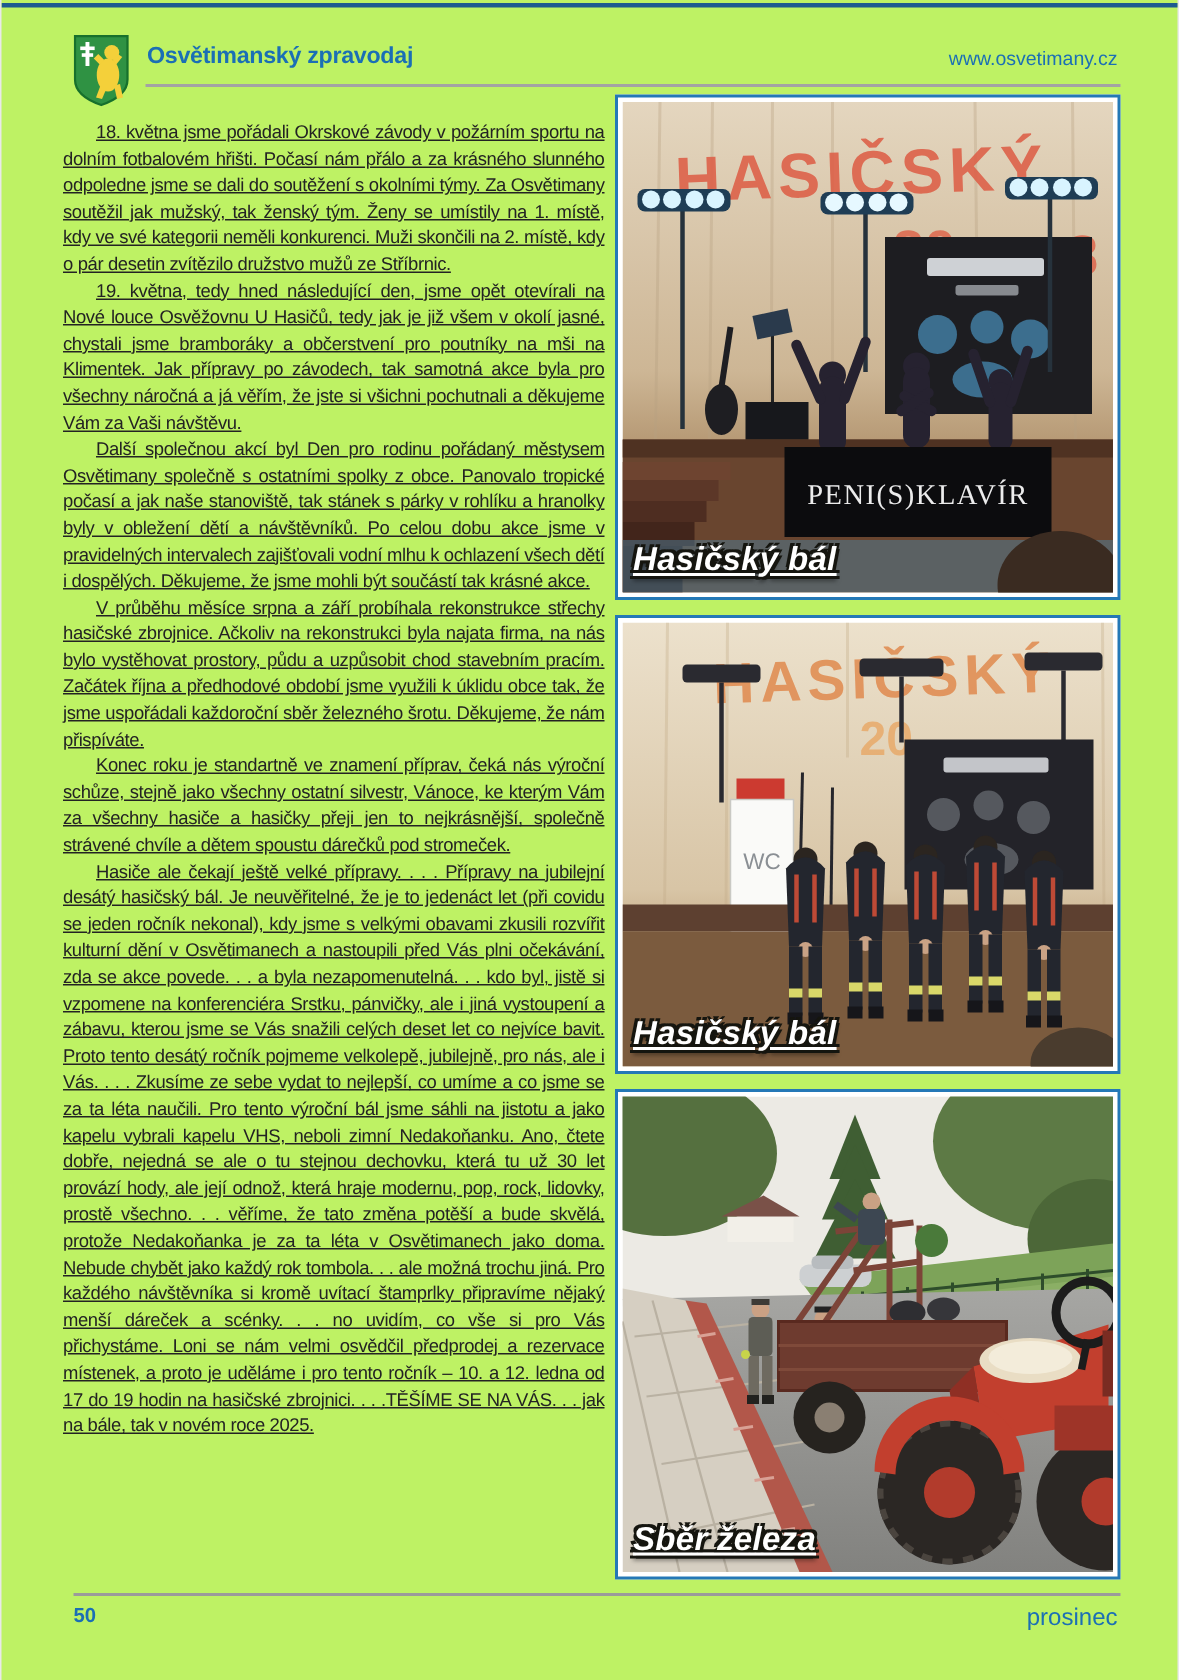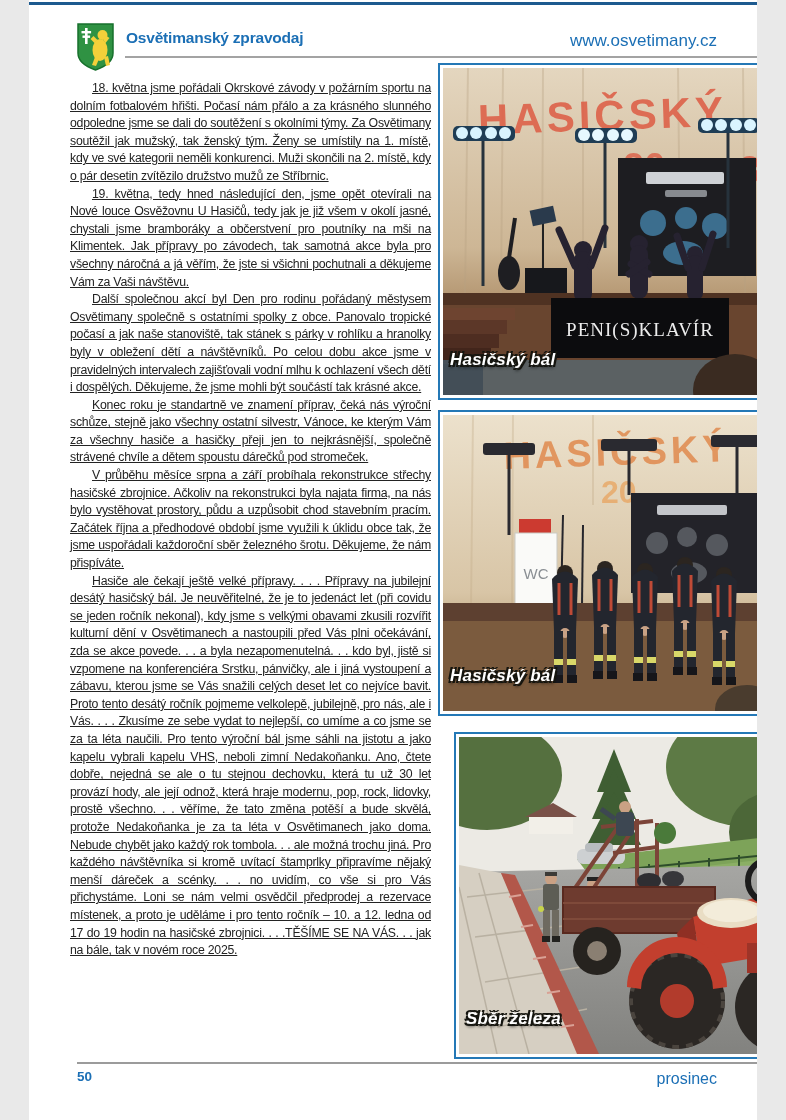--- a/index.html
+++ b/index.html
@@ -1,52 +1,53 @@
 <!DOCTYPE html>
 <html><head>
 <meta charset="utf-8">
 <style>
   html,body{margin:0;padding:0;background:#e9e9e9;}
   .page{
-    position:relative;width:728px;height:1120px;background:#ffffff;margin:0 auto;
+    position:relative;width:784px;height:1120px;background:#bef264;margin:0 auto;
     font-family:"Liberation Sans",sans-serif;overflow:hidden;
   }
   .topline{position:absolute;top:2px;left:0;width:786px;height:3px;background:#1d5a8f;}
   .logo{position:absolute;left:48px;top:23px;width:37px;height:48px;}
   .header-title{
     position:absolute;left:97px;top:29px;font-size:15.5px;font-weight:bold;
     color:#1b6fb5;letter-spacing:-0.2px;
   }
   .header-url{
-    position:absolute;right:40px;top:31px;font-size:17px;color:#1b6fb5;
+    position:absolute;right:40px;top:31px;font-size:13px;color:#1b6fb5;
   }
   .header-rule{position:absolute;left:96px;top:56px;width:650px;height:2px;background:#a3a3a3;}
 
   .text-col{
     position:absolute;left:41px;top:80px;width:361px;color:#232323;
     font-size:12.3px;line-height:17.6px;letter-spacing:-0.25px;text-align:justify;text-decoration:underline;
   }
   .text-col p{margin:0;text-indent:22px;}
   .signature{
     margin:0;text-align:right;font-style:italic;font-size:12.8px;text-indent:0;
     padding-top:1px;
   }
 
   .photo-col{position:absolute;left:409px;top:63px;width:337px;}
   .photo{
     position:relative;box-sizing:border-box;width:337px;margin:0 0 10px 0;
     border:2px solid #2478b6;background:#fff;padding:3px;
   }
   .photo svg{display:block;}
   .caption{
-    position:absolute;left:10px;bottom:28px;
-    font-size:17px;font-weight:bold;font-style:italic;color:#fff;
+    position:absolute;left:10px;bottom:12px;
+    font-size:22px;font-weight:bold;font-style:italic;color:#fff;
     letter-spacing:0.2px;
     text-shadow:-2px -2px 0 #15150f,2px -2px 0 #15150f,-2px 2px 0 #15150f,
                  2px 2px 0 #15150f,0 3px 3px rgba(0,0,0,.55);
+    text-decoration:underline;
   }
 
   .footer-rule{position:absolute;left:48px;top:1062px;width:698px;height:2px;background:#9b9b9b;}
   .page-num{position:absolute;left:48px;top:1069px;font-size:13.5px;font-weight:bold;color:#1b6fb5;}
   .month{position:absolute;right:40px;top:1070px;font-size:16px;color:#1b6fb5;}
 </style>
 </head>
 <body>
 
 <div class="page">
@@ -72,22 +73,22 @@
     </svg>
   </div>
   <div class="header-title">Osvětimanský zpravodaj</div>
   <div class="header-url">www.osvetimany.cz</div>
   <div class="header-rule"></div>
 
   <div class="text-col">
     <p>18. května jsme pořádali Okrskové závody v požárním sportu na dolním fotbalovém hřišti. Počasí nám přálo a za krásného slunného odpoledne jsme se dali do soutěžení s okolními týmy. Za Osvětimany soutěžil jak mužský, tak ženský tým. Ženy se umístily na 1. místě, kdy ve své kategorii neměli konkurenci. Muži skončili na 2. místě, kdy o pár desetin zvítězilo družstvo mužů ze Stříbrnic.</p>
     <p>19. května, tedy hned následující den, jsme opět otevírali na Nové louce Osvěžovnu U Hasičů, tedy jak je již všem v okolí jasné, chystali jsme bramboráky a občerstvení pro poutníky na mši na Klimentek. Jak přípravy po závodech, tak samotná akce byla pro všechny náročná a já věřím, že jste si všichni pochutnali a děkujeme Vám za Vaši návštěvu.</p>
     <p>Další společnou akcí byl Den pro rodinu pořádaný městysem Osvětimany společně s ostatními spolky z obce. Panovalo tropické počasí a jak naše stanoviště, tak stánek s párky v rohlíku a hranolky byly v obležení dětí a návštěvníků. Po celou dobu akce jsme v pravidelných intervalech zajišťovali vodní mlhu k ochlazení všech dětí i dospělých. Děkujeme, že jsme mohli být součástí tak krásné akce.</p>
+    <p>V průběhu měsíce srpna a září probíhala rekonstrukce střechy hasičské zbrojnice. Ačkoliv na rekonstrukci byla najata firma, na nás bylo vystěhovat prostory, půdu a uzpůsobit chod stavebním pracím. Začátek října a předhodové období jsme využili k úklidu obce tak, že jsme uspořádali každoroční sběr železného šrotu. Děkujeme, že nám přispíváte.</p>
     <p>Konec roku je standartně ve znamení příprav, čeká nás výroční schůze, stejně jako všechny ostatní silvestr, Vánoce, ke kterým Vám za všechny hasiče a hasičky přeji jen to nejkrásnější, společně strávené chvíle a dětem spoustu dárečků pod stromeček.</p>
-    <p>V průběhu měsíce srpna a září probíhala rekonstrukce střechy hasičské zbrojnice. Ačkoliv na rekonstrukci byla najata firma, na nás bylo vystěhovat prostory, půdu a uzpůsobit chod stavebním pracím. Začátek října a předhodové období jsme využili k úklidu obce tak, že jsme uspořádali každoroční sběr železného šrotu. Děkujeme, že nám přispíváte.</p>
     <p>Hasiče ale čekají ještě velké přípravy. . . . Přípravy na jubilejní desátý hasičský bál. Je neuvěřitelné, že je to jedenáct let (při covidu se jeden ročník nekonal), kdy jsme s velkými obavami zkusili rozvířit kulturní dění v Osvětimanech a nastoupili před Vás plni očekávání, zda se akce povede. . . a byla nezapomenutelná. . . kdo byl, jistě si vzpomene na konferenciéra Srstku, pánvičky, ale i jiná vystoupení a zábavu, kterou jsme se Vás snažili celých deset let co nejvíce bavit. Proto tento desátý ročník pojmeme velkolepě, jubilejně, pro nás, ale i Vás. . . . Zkusíme ze sebe vydat to nejlepší, co umíme a co jsme se za ta léta naučili. Pro tento výroční bál jsme sáhli na jistotu a jako kapelu vybrali kapelu VHS, neboli zimní Nedakoňanku. Ano, čtete dobře, nejedná se ale o tu stejnou dechovku, která tu už 30 let provází hody, ale její odnož, která hraje modernu, pop, rock, lidovky, prostě všechno. . . věříme, že tato změna potěší a bude skvělá, protože Nedakoňanka je za ta léta v Osvětimanech jako doma. Nebude chybět jako každý rok tombola. . . ale možná trochu jiná. Pro každého návštěvníka si kromě uvítací štamprlky připravíme nějaký menší dáreček a scénky. . . no uvidím, co vše si pro Vás přichystáme. Loni se nám velmi osvědčil předprodej a rezervace místenek, a proto je uděláme i pro tento ročník – 10. a 12. ledna od 17 do 19 hodin na hasičské zbrojnici. . . .TĚŠÍME SE NA VÁS. . . jak na bále, tak v novém roce 2025.</p>
   </div>
 
   <div class="photo-col">
 
     <figure class="photo" style="margin:0 0 10px 0;">
       <svg viewBox="0 0 327 327" width="327" height="327">
         <defs>
           <linearGradient id="p1bg" x1="0" y1="0" x2="0" y2="1">
             <stop offset="0" stop-color="#e4d6bf"></stop>
@@ -259,21 +260,21 @@
           <use href="#ff" x="162" y="154"></use>
           <use href="#ff" x="202" y="156"></use>
           <use href="#ff" x="242" y="150"></use>
           <use href="#ff" x="281" y="160"></use>
         </g>
         <ellipse cx="304" cy="294" rx="32" ry="24" fill="#4a3c2e"></ellipse>
       </svg>
       <figcaption class="caption">Hasičský bál</figcaption>
     </figure>
 
-    <figure class="photo" style="margin:16px;">
+    <figure class="photo" style="margin:0;">
       <svg viewBox="0 0 327 317" width="327" height="317">
         <defs>
           <linearGradient id="p3road" x1="0" y1="0" x2="0" y2="1">
             <stop offset="0" stop-color="#a6a6a3"></stop>
             <stop offset="1" stop-color="#82827f"></stop>
           </linearGradient>
         </defs>
         <rect width="327" height="140" fill="#eceae4"></rect>
 
         <ellipse cx="28" cy="38" rx="75" ry="55" fill="#55703f"></ellipse>

